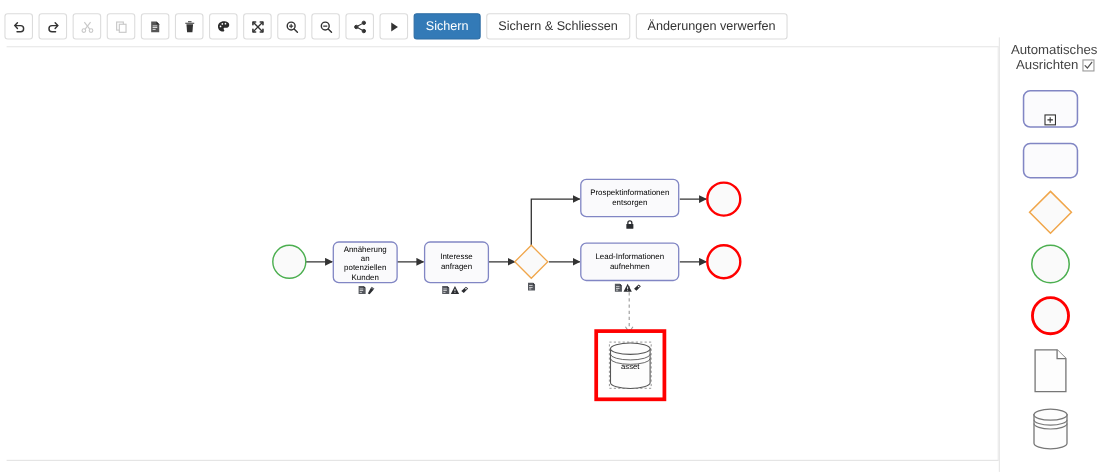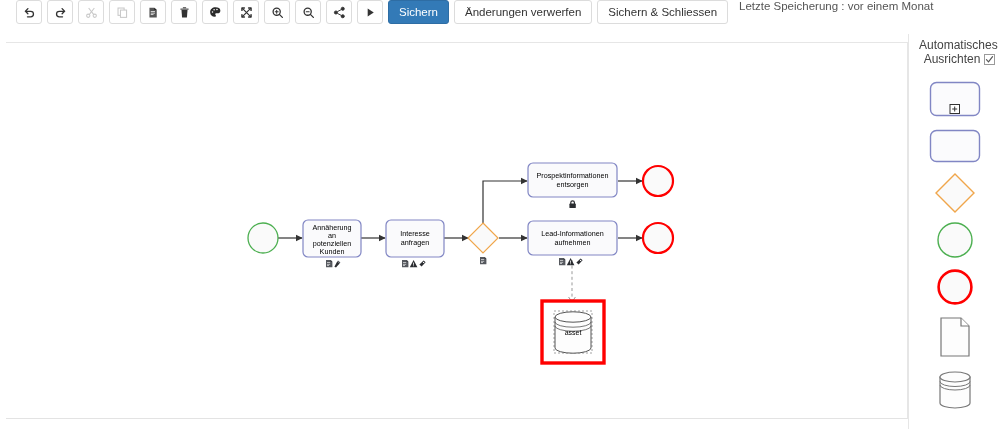--- a/index.html
+++ b/index.html
@@ -17,22 +17,22 @@
     position: relative;
   }
 
   
   #toolbar {
     position: absolute;
     left: 0; top: 0;
     width: 1000px;
     height: 36px;
     display: flex;
-    align-items: flex-start;
-    padding-left: 16px;
+    align-items: flex-end;
+    padding-left: 4px;
     box-sizing: border-box;
     background: #ffffff;
   }
   .tbtn {
     width: 26px;
     height: 24px;
     margin-right: 5px;
     border: 1px solid #dcdcdc;
     border-radius: 3px;
     background: #ffffff;
@@ -242,23 +242,22 @@
     </svg>
   </div>
 
   <div class="tbtn">
     <svg width="13" height="13" viewBox="0 0 16 16" fill="currentColor">
       <path d="M4.5 3 L12 8 L4.5 13 z"></path>
     </svg>
   </div>
 
   <div class="txtbtn primary">Sichern</div>
+  <div class="txtbtn">Sichern &amp; Schliessen</div>
   <div class="txtbtn">Änderungen verwerfen</div>
-  <div class="txtbtn">Sichern &amp; Schliessen</div>
-  <div id="save-status">Letzte Speicherung : vor einem Monat</div>
 </div>
 
 <div id="canvas-wrap">
   <svg id="canvas-svg" width="902" height="377" viewBox="0 0 902 377">
     <defs>
       <marker id="arrow" viewBox="0 0 10 10" refX="9" refY="5" markerWidth="6" markerHeight="6" orient="auto-start-reverse">
         <path d="M 0 0 L 10 5 L 0 10 z" fill="#333"></path>
       </marker>
     </defs>
 

